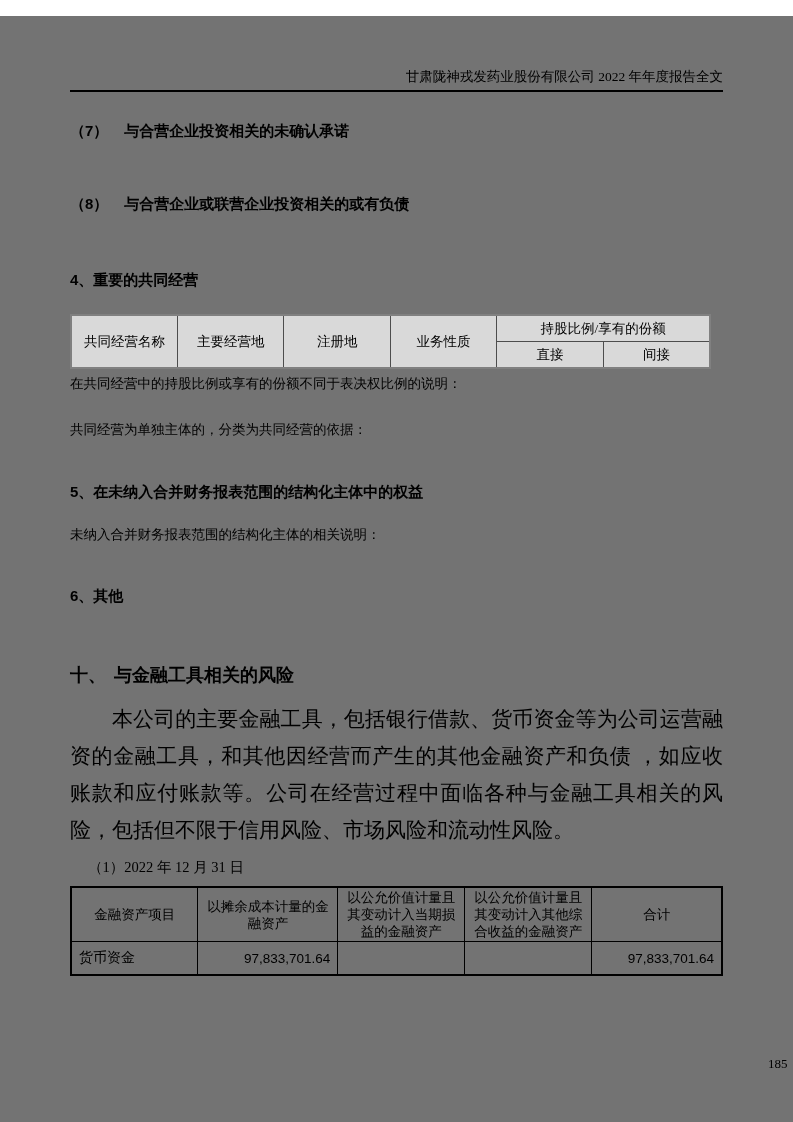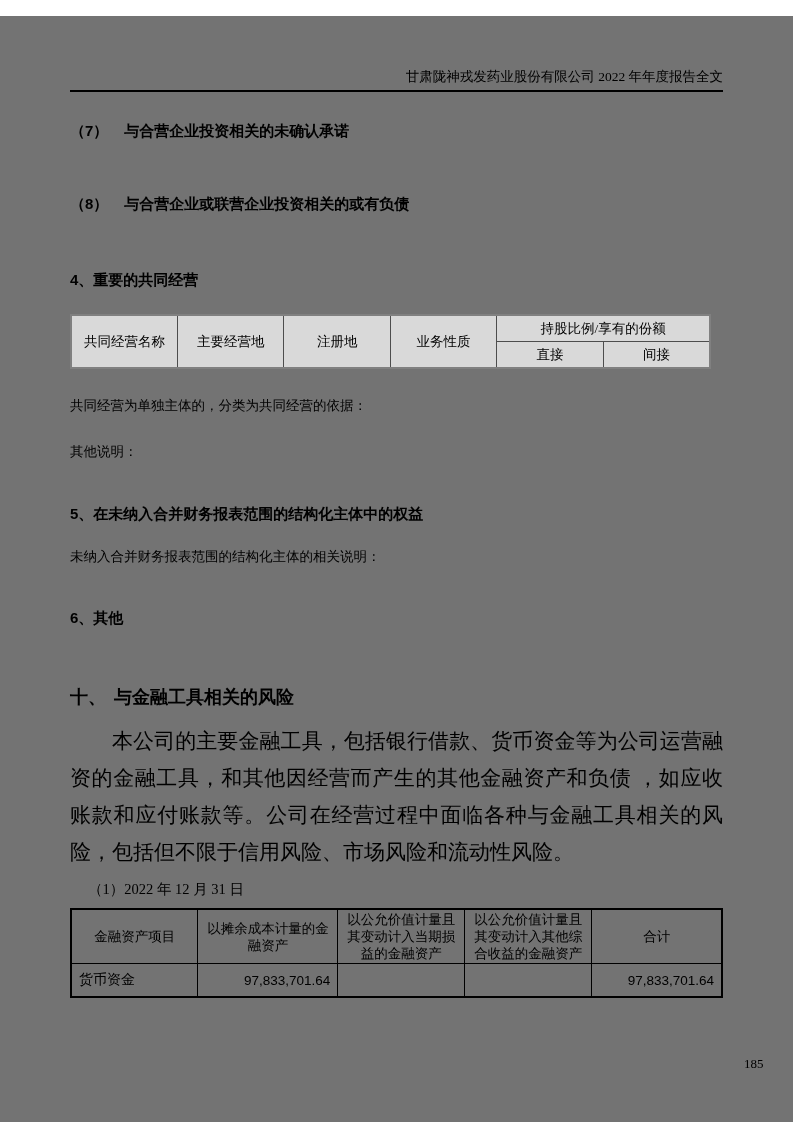--- a/index.html
+++ b/index.html
@@ -119,21 +119,21 @@
     font-size: 13.5px;
     line-height: 17px;
     padding: 0 4px;
   }
   .t2 .row td { height: 32px; }
   .t2 .c-item { text-align: left; }
   .t2 .c-num  { text-align: right; font-family: "Liberation Sans", "DejaVu Sans", sans-serif; font-size: 13.5px; }
 
   .page-number {
     position: absolute;
-    left: 744px;
+    left: 768px;
     top: 1040px;
     font-size: 13px;
   }
 </style>
 </head>
 <body>
 
 <div class="page">
   <div class="content">
 
@@ -168,22 +168,22 @@
           <td rowspan="2">业务性质</td>
           <td colspan="2">持股比例/享有的份额</td>
         </tr>
         <tr>
           <td>直接</td>
           <td>间接</td>
         </tr>
       </tbody>
     </table>
 
+    <div class="note note1">在共同经营中的持股比例或享有的份额不同于表决权比例的说明：</div>
     <div class="note note-gap">共同经营为单独主体的，分类为共同经营的依据：</div>
-    <div class="note note-gap">其他说明：</div>
 
     <div class="h-sub h5">5、在未纳入合并财务报表范围的结构化主体中的权益</div>
     <div class="note s5-note">未纳入合并财务报表范围的结构化主体的相关说明：</div>
 
     <div class="h-sub h6">6、其他</div>
 
     <div class="h10">
       <span class="num">十、</span><span>与金融工具相关的风险</span>
     </div>
 

